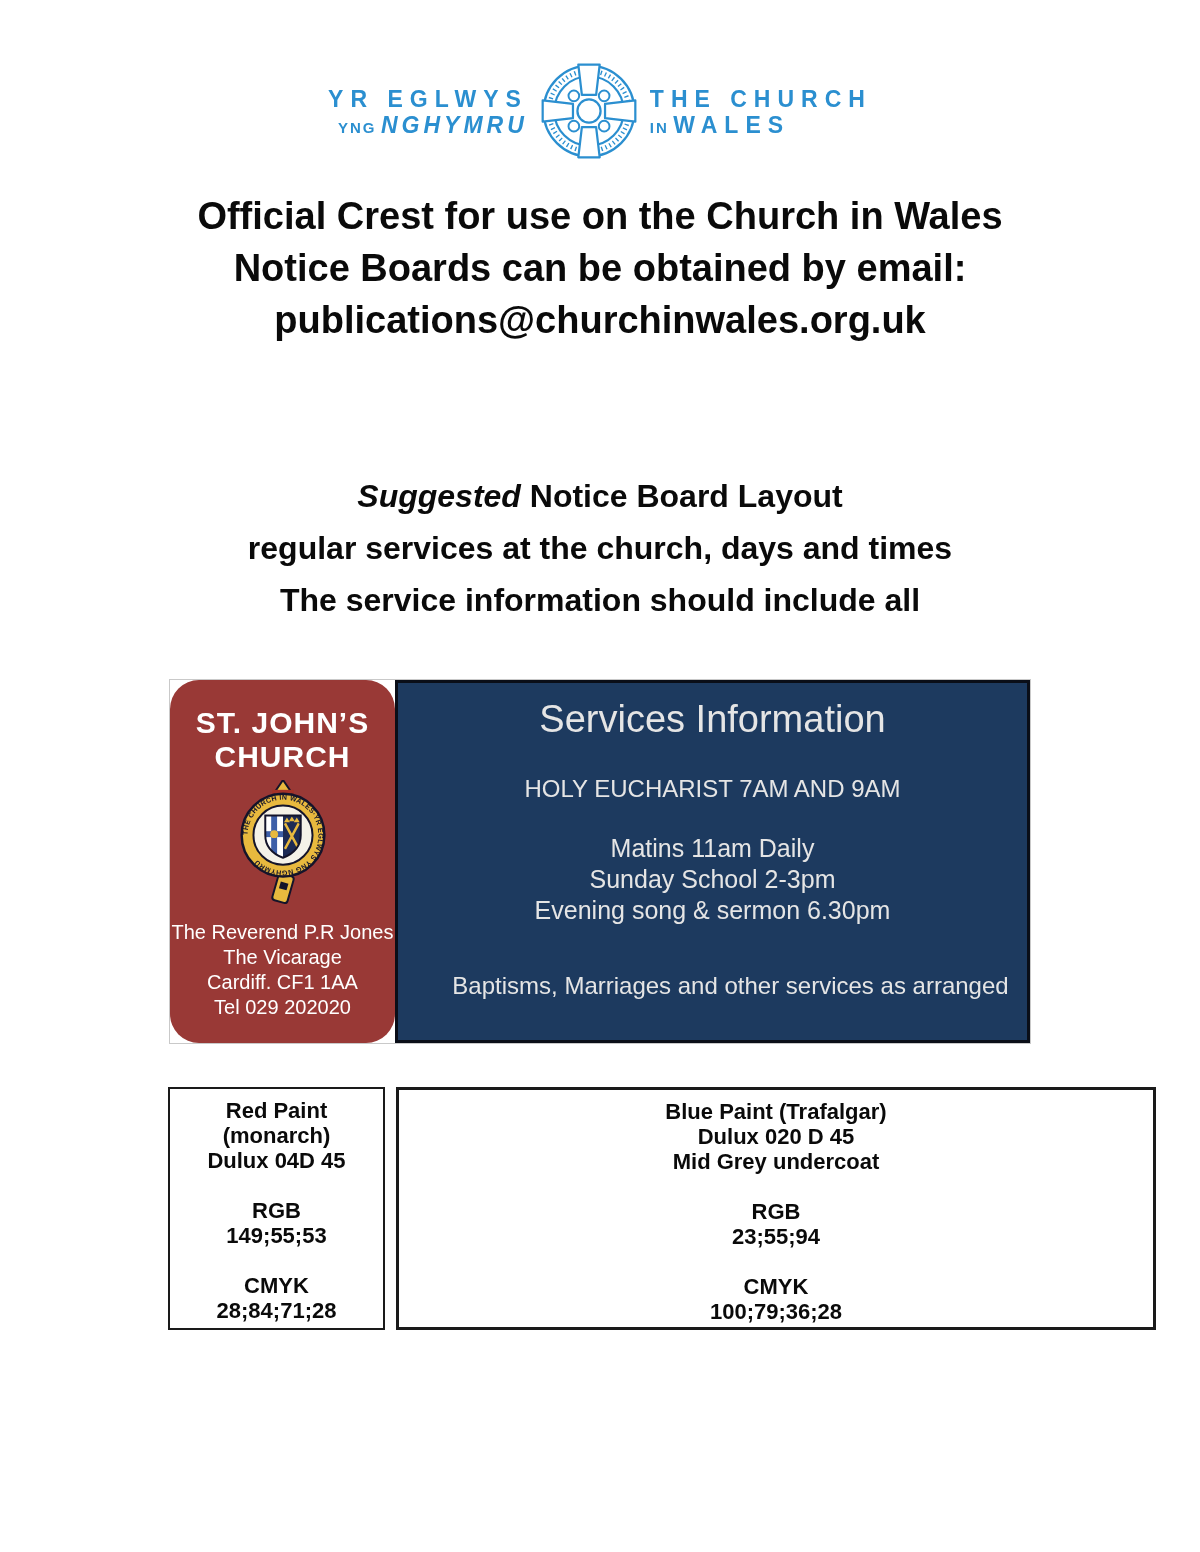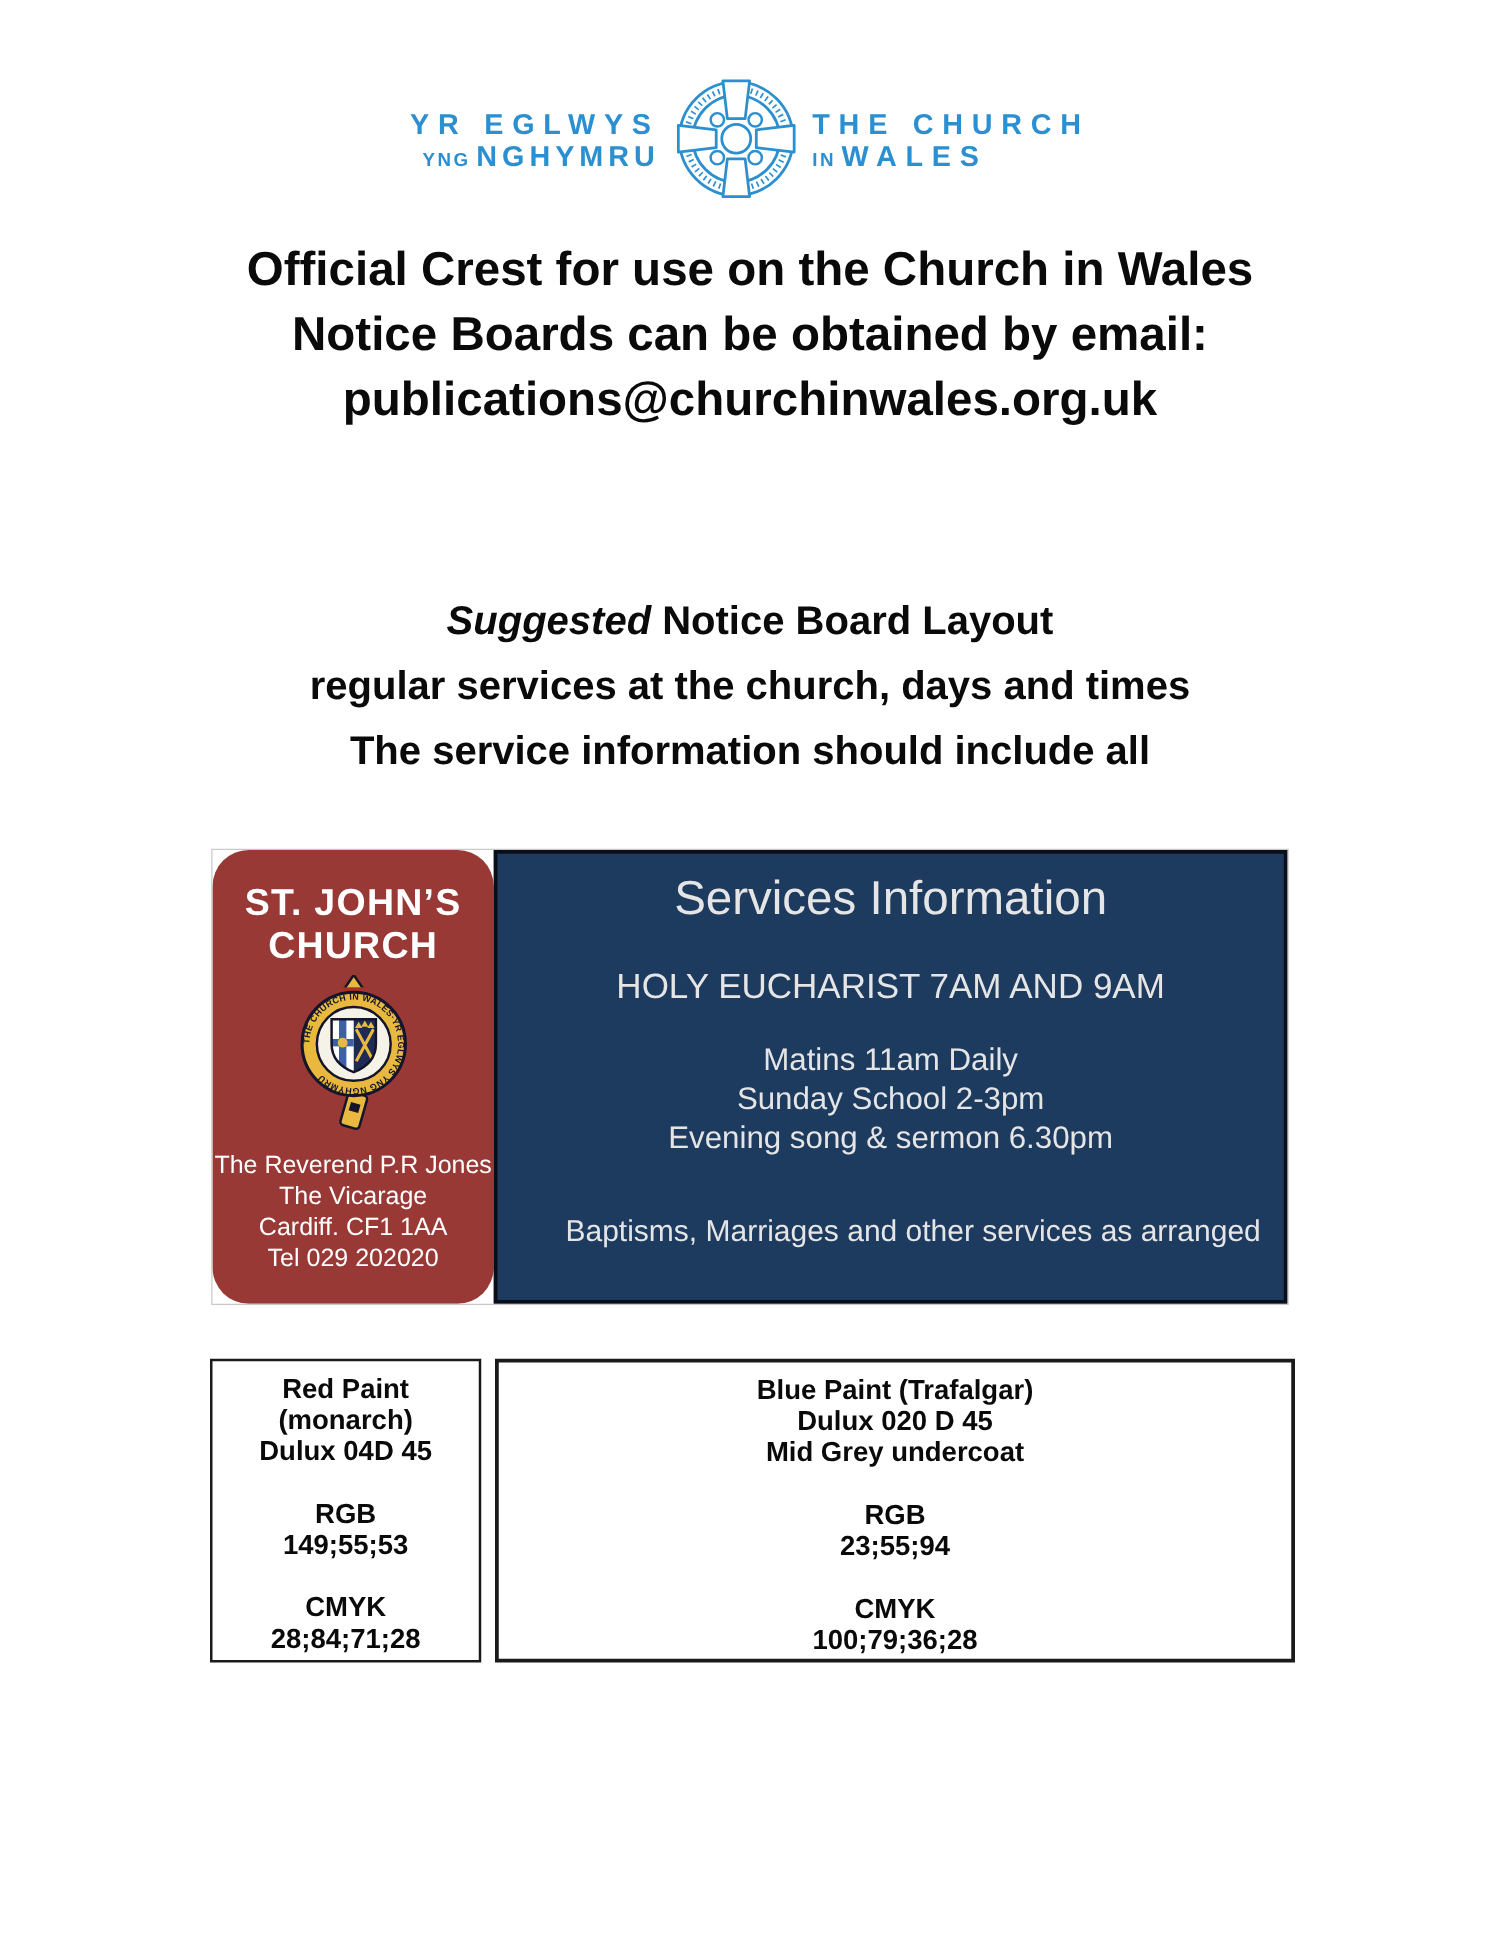--- a/index.html
+++ b/index.html
@@ -10,21 +10,21 @@
   
   .logo-row{
     position:absolute;top:62px;left:0;width:100%;
     display:flex;justify-content:center;align-items:flex-start;gap:12px;
     color:#2B8FD0;
   }
   .logo-text{margin-top:24px;line-height:26px;font-weight:bold;white-space:nowrap;}
   .logo-text.left{text-align:right;}
   .logo-text.right{text-align:left;}
   .logo-big{font-size:23px;letter-spacing:7px;}
-  .logo-big2{font-size:23px;letter-spacing:4px;}
+  .logo-big2{font-size:23px;letter-spacing:4px;font-style:italic;}
   .logo-small{font-size:15px;letter-spacing:2px;}
   .celtic-cross{width:98px;height:98px;flex:0 0 auto;}
   
   .heading{
     position:absolute;top:190px;left:0;width:100%;
     text-align:center;font-size:38px;font-weight:bold;line-height:52px;
   }
   .subheading{
     position:absolute;top:470px;left:0;width:100%;
     text-align:center;font-size:32px;font-weight:bold;line-height:52px;
@@ -40,30 +40,30 @@
     text-align:center;box-sizing:border-box;border-radius:29px;
   }
   .church-name{margin-top:26px;font-size:30px;font-weight:bold;line-height:34px;letter-spacing:1px;}
   .crest{display:block;margin:6px auto 0;width:92px;height:128px;}
   .red-address{margin-top:12px;font-size:20px;line-height:25px;font-weight:normal;}
   .blue-panel{
     flex:1;background:#1D3A5F;border:3px solid #0A0E18;color:#e5e5e5;
     text-align:center;box-sizing:border-box;
   }
   .svc-title{margin-top:14px;font-size:38px;font-weight:normal;line-height:44px;}
-  .svc-line1{margin-top:32px;font-size:28px;line-height:32px;}
+  .svc-line1{margin-top:32px;font-size:24px;line-height:32px;}
   .svc-schedule{margin-top:28px;font-size:25px;line-height:31px;}
   .svc-footer{margin-top:46px;font-size:24px;line-height:28px;padding-left:36px;}
   
   .paint-box{
     position:absolute;top:1087px;height:243px;box-sizing:border-box;
     background:#ffffff;text-align:center;padding-top:9px;
   }
   .paint-box.red-spec{left:168px;width:217px;border:2px solid #1a1a1a;}
-  .paint-box.blue-spec{left:396px;width:640px;border:3px solid #1a1a1a;}
+  .paint-box.blue-spec{left:396px;width:760px;border:3px solid #1a1a1a;}
   .paint-line{font-size:22px;font-weight:bold;line-height:25px;height:25px;}
 </style>
 </head>
 <body>
 
 <div class="page">
 
   <div class="logo-row">
     <div class="logo-text left">
       <div class="logo-big">YR EGLWYS</div>

